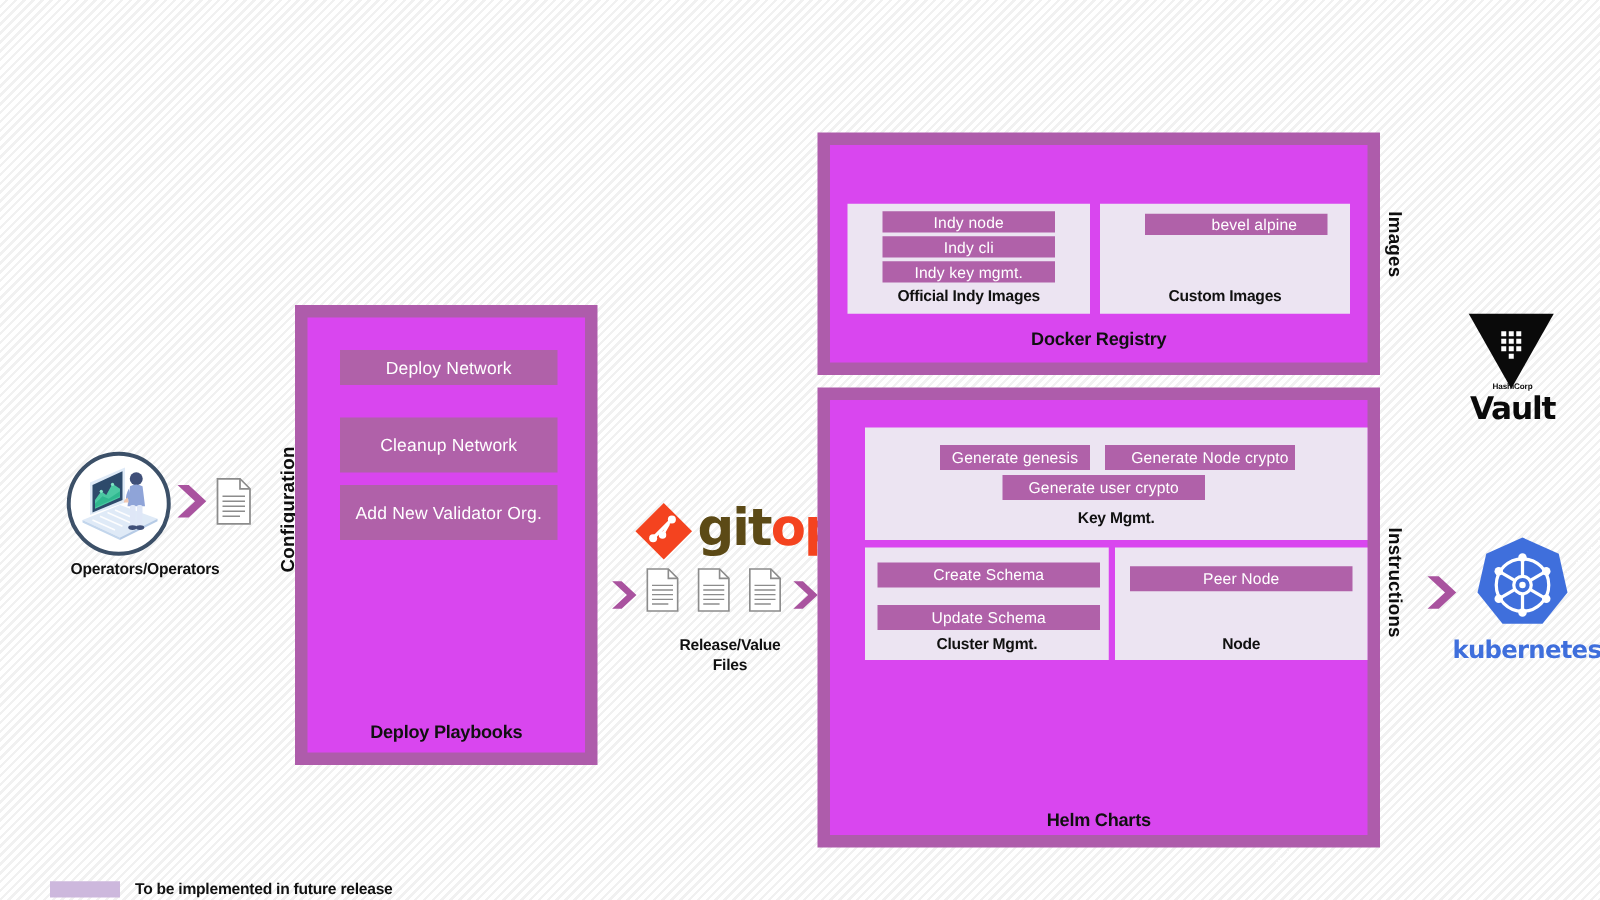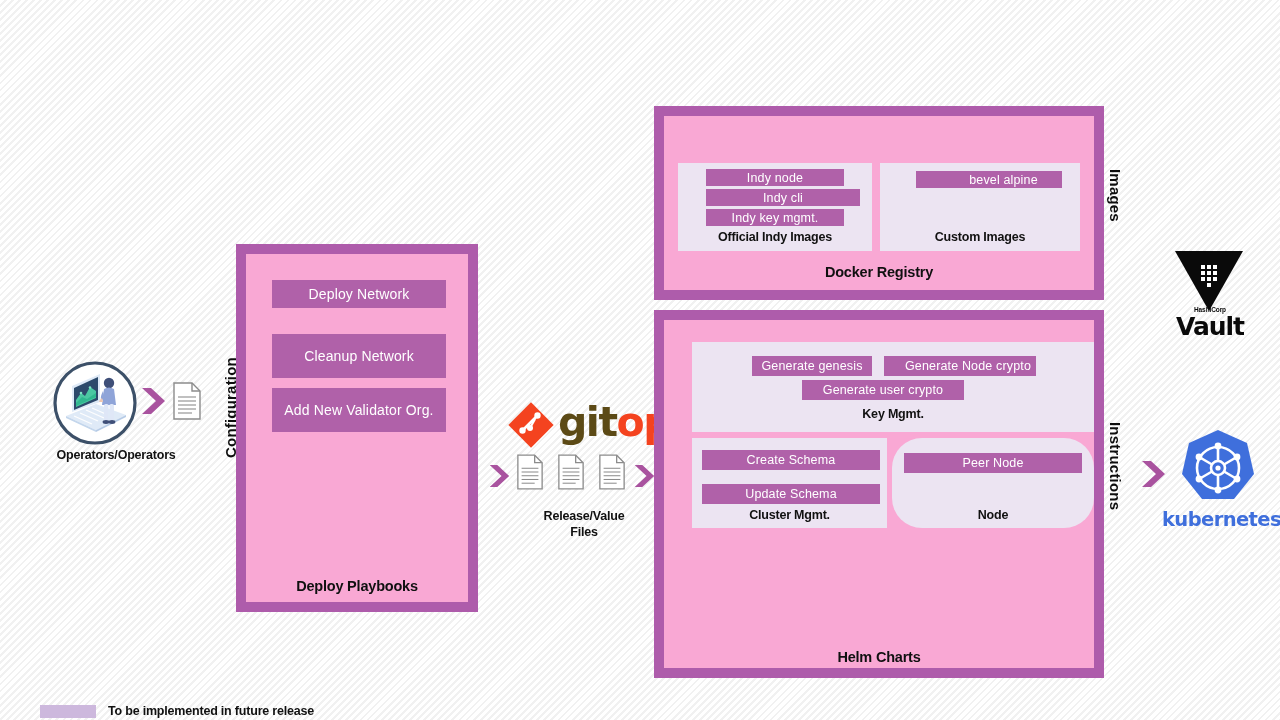--- a/index.html
+++ b/index.html
@@ -22,21 +22,21 @@
   }
 
   
   .frame {
     position:absolute;
     background:#ae5cab;
     padding:10px;
   }
   .frame > .inner {
     width:100%; height:100%;
-    background:#f9a8d4;
+    background:#d946ef;
     position:relative;
   }
   .group-title {
     position:absolute;
     left:0; right:0;
     text-align:center;
     font-weight:bold;
     color:#101010;
     font-size:14.5px;
     letter-spacing:-0.2px;
@@ -273,21 +273,21 @@
   <div class="caption" style="left:488px;top:495px;width:160px;">
     <span>Release/Value</span><br>
     <span>Files</span>
   </div>
 
   <div class="frame" style="left:638px;top:92px;width:450px;height:194px;">
     <div class="inner">
 
       <div class="panel" style="left:14px;top:47px;width:194px;height:88px;">
         <div class="chip" style="left:28px;top:6px;width:138px;height:17px;">Indy node</div>
-        <div class="chip" style="left:28px;top:26px;width:154px;height:17px;">Indy cli</div>
+        <div class="chip" style="left:28px;top:26px;width:138px;height:17px;">Indy cli</div>
         <div class="chip" style="left:28px;top:46px;width:138px;height:17px;">Indy key mgmt.</div>
         <div class="panel-title" style="top:67px;">Official Indy Images</div>
       </div>
 
       <div class="panel" style="left:216px;top:47px;width:200px;height:88px;">
         <div class="chip" style="left:36px;top:8px;width:146px;height:17px;padding-left:29px;">bevel alpine</div>
         <div class="panel-title" style="top:67px;">Custom Images</div>
       </div>
       <div class="group-title" style="top:148px;">Docker Registry</div>
     </div>
@@ -302,21 +302,21 @@
         <div class="chip" style="left:110px;top:38px;width:162px;height:20px;">Generate user crypto</div>
         <div class="panel-title" style="top:65px;">Key Mgmt.</div>
       </div>
 
       <div class="panel" style="left:28px;top:118px;width:195px;height:90px;">
         <div class="chip" style="left:10px;top:12px;width:178px;height:20px;">Create Schema</div>
         <div class="chip" style="left:10px;top:46px;width:178px;height:20px;">Update Schema</div>
         <div class="panel-title" style="top:70px;">Cluster Mgmt.</div>
       </div>
 
-      <div class="panel" style="left:228px;top:118px;width:202px;height:90px;border-radius:30px;">
+      <div class="panel" style="left:228px;top:118px;width:202px;height:90px;">
         <div class="chip" style="left:12px;top:15px;width:178px;height:20px;">Peer Node</div>
         <div class="panel-title" style="top:70px;">Node</div>
       </div>
 
 
       <div class="group-title" style="top:329px;">Helm Charts</div>
     </div>
   </div>
 
   <div class="vlabel" style="left:1108px;top:155px;transform:rotate(90deg);">Images</div>

